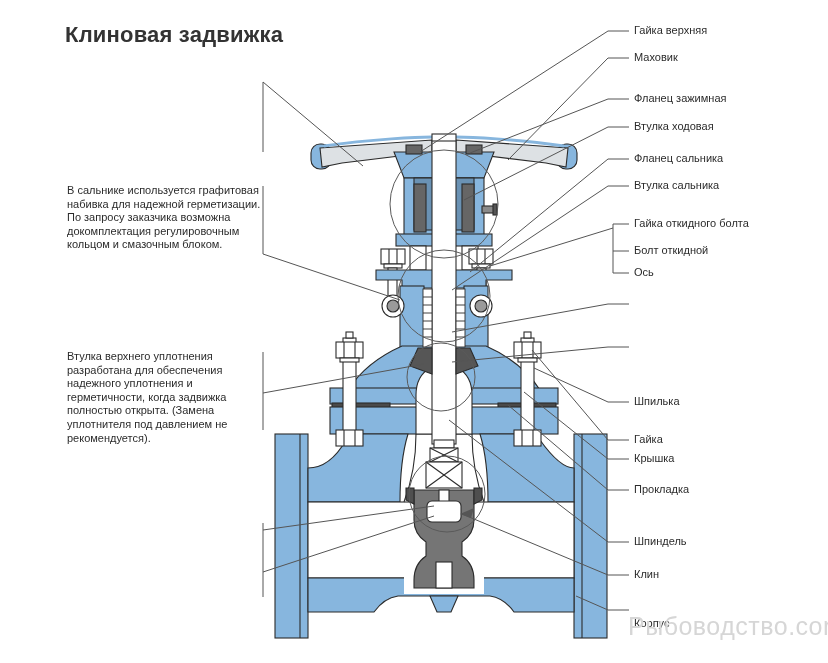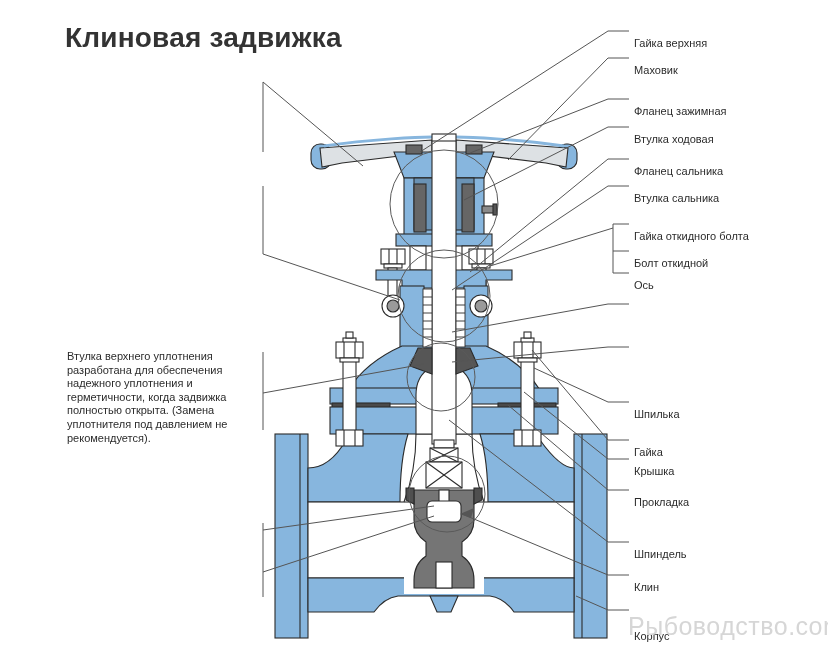--- a/index.html
+++ b/index.html
@@ -1,32 +1,32 @@
 <!DOCTYPE html>
 <html><head>
 <meta charset="utf-8">
 <style>
   html,body{margin:0;padding:0;background:#fff;}
   .canvas{
     position:relative;width:828px;height:663px;background:#ffffff;overflow:hidden;
     font-family:"Liberation Sans","DejaVu Sans",sans-serif;color:#2b2b2b;
   }
   .page-title{
-    position:absolute;left:65px;top:22px;font-size:28px;font-weight:bold;color:#333;
+    position:absolute;left:65px;top:22px;font-size:22px;font-weight:bold;color:#333;
     letter-spacing:.2px;white-space:nowrap;
   }
   .note{
     position:absolute;left:67px;width:202px;font-size:11px;line-height:13.6px;color:#2b2b2b;
   }
   .note.n1{top:78px;}
   .note.n2{top:184px;}
   .note.n3{top:350px;}
   .note.n4{top:521px;}
   .part-label{
-    position:absolute;left:634px;font-size:11px;line-height:13px;color:#2b2b2b;white-space:nowrap;margin-top:13px;
+    position:absolute;left:634px;font-size:11px;line-height:13px;color:#2b2b2b;white-space:nowrap;
   }
   .part-label.w2{white-space:normal;max-width:102px;}
   .watermark{
     position:absolute;left:628px;top:612px;font-size:25px;color:#d6d6d6;letter-spacing:.5px;
     white-space:nowrap;
   }
   svg.illustration{position:absolute;left:0;top:0;}
 </style>
 </head>
 <body>
@@ -205,20 +205,21 @@
       <line x1="263" y1="352" x2="263" y2="430"></line>
       <line x1="263" y1="393" x2="424" y2="364"></line>
       <line x1="263" y1="523" x2="263" y2="597"></line>
       <line x1="263" y1="530" x2="434" y2="506"></line>
       <line x1="263" y1="572" x2="434" y2="516"></line>
     </g>
   </svg>
 
   <div class="page-title">Клиновая задвижка</div>
 
+  <div class="note n2">В сальнике используется графитовая набивка для надежной герметизации. По запросу заказчика возможна докомплектация регулировочным кольцом и смазочным блоком.</div>
   <div class="note n3">Втулка верхнего уплотнения разработана для обеспечения надежного уплотнения и герметичности, когда задвижка полностью открыта. (Замена уплотнителя под давлением не рекомендуется).</div>
 
   <div class="part-label" style="top:24px">Гайка верхняя</div>
   <div class="part-label" style="top:51px">Маховик</div>
   <div class="part-label" style="top:92px">Фланец зажимная</div>
   <div class="part-label" style="top:120px">Втулка ходовая</div>
   <div class="part-label" style="top:152px">Фланец сальника</div>
   <div class="part-label" style="top:179px">Втулка сальника</div>
   <div class="part-label" style="top:217px">Гайка откидного болта</div>
   <div class="part-label" style="top:244px">Болт откидной</div>

